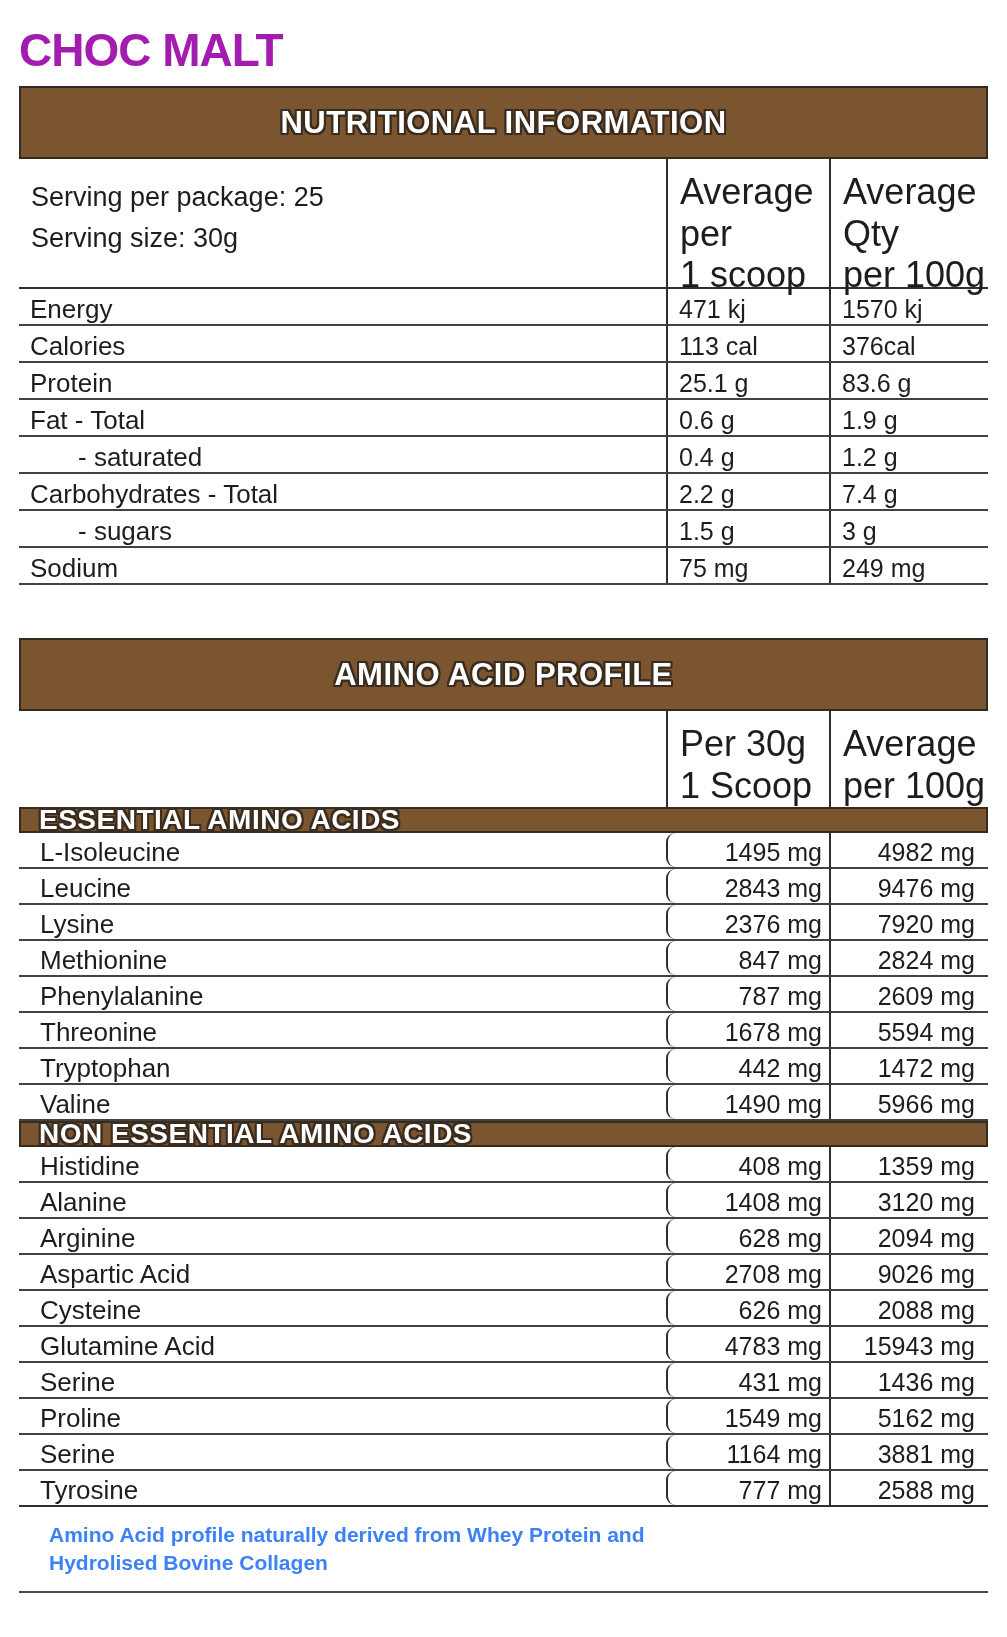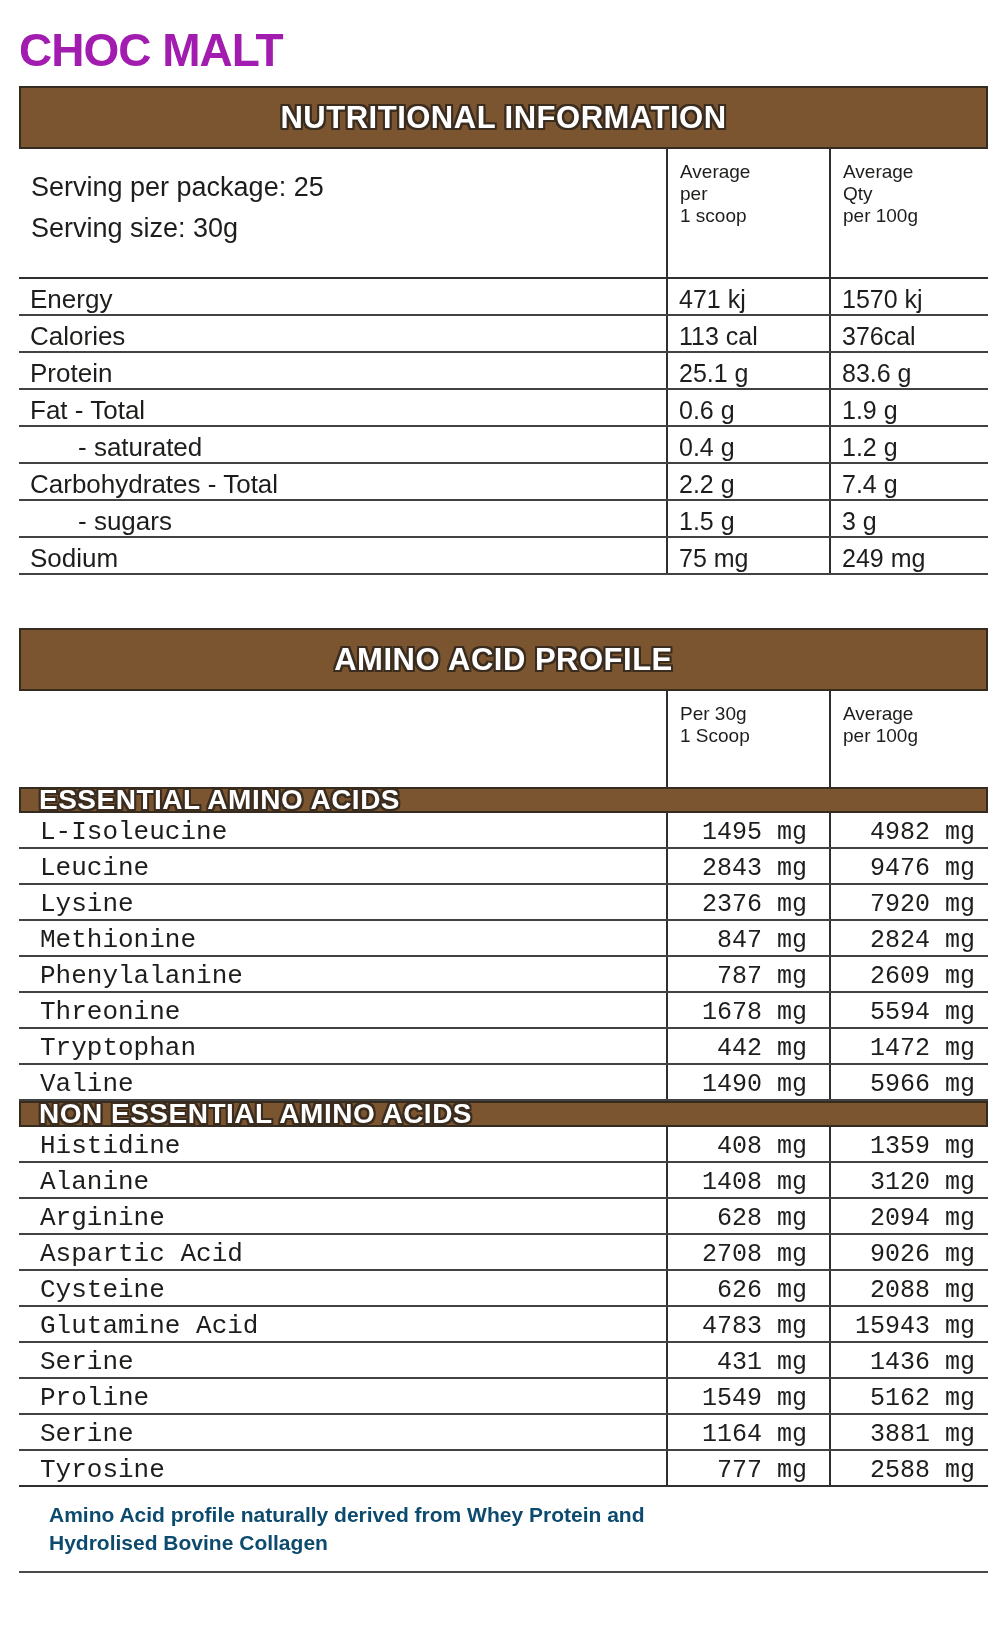--- a/index.html
+++ b/index.html
@@ -22,57 +22,57 @@
     background:var(--brown,#7b5430);
     border:2px solid #352b1f;
     color:#ffffff;font-weight:bold;
     display:flex;align-items:center;
     text-shadow:
       -2px -2px 0 #3a2c1e, 2px -2px 0 #3a2c1e,
       -2px 2px 0 #3a2c1e, 2px 2px 0 #3a2c1e,
       0 2px 0 #3a2c1e, 0 -2px 0 #3a2c1e,
       2px 0 0 #3a2c1e, -2px 0 0 #3a2c1e;
   }
-  .main-bar{height:63px;justify-content:center;font-size:31px;letter-spacing:0.5px;}
+  .main-bar{height:73px;justify-content:center;font-size:31px;letter-spacing:0.5px;}
   .sub-bar{height:26px;font-size:28px;padding-left:18px;letter-spacing:0.5px;}
   .grid{
     display:grid;
     grid-template-columns:647px 163px 159px;
     box-sizing:border-box;
   }
   .cell{box-sizing:border-box;}
   .c2,.c3{border-left:2px solid #2f2f2f;}
   .head-row1{height:130px;border-bottom:2px solid #2f2f2f;}
   .head-row2{height:96px;}
   .serving{
     font-size:27px;line-height:1.5;
     padding:18px 0 0 12px;white-space:pre-line;
   }
   .colhead{
-    font-size:19px;line-height:1.15;
+    font-size:36px;line-height:1.15;
     padding:12px 0 0 12px;white-space:pre-line;
   }
   .row{height:37px;border-bottom:2px solid #424242;}
-  .amino .row{height:36px;font-family:Liberation Mono, monospace;}
+  .amino .row{height:36px;}
   .row>.cell{
     display:flex;align-items:flex-end;
     padding-bottom:2px;line-height:1;
   }
   .label{font-size:26px;padding-left:11px;}
   .amino .label{padding-left:21px;}
   .row[data-variant="indent"] .label{padding-left:59px;}
   .value{font-size:25px;}
   .left-values .value{justify-content:flex-start;padding-left:11px;text-align:center;}
-  .right-values .c2.value{justify-content:flex-end;padding-right:22px;}
+  .right-values .c2.value{justify-content:flex-end;padding-right:7px;border-radius:9px;}
   .right-values .c3.value{justify-content:flex-end;padding-right:13px;}
   .rows-nonessential .row:last-child{border-bottom:2.5px solid #2f2f2f;}
   .gap{height:53px;}
   .footnote{
     font-size:21px;font-weight:600;line-height:1.32;
-    padding:14px 0 0 30px;white-space:pre-line;color:#0c4a6e;
+    padding:14px 0 0 30px;white-space:pre-line;color:#3b82f6;
   }
   .bottom-line{
     margin-top:14px;height:0;
     border-top:2px solid #4a4a4a;width:100%;
   }
 </style>
 </head>
 <body>
 
 <div class="page">

